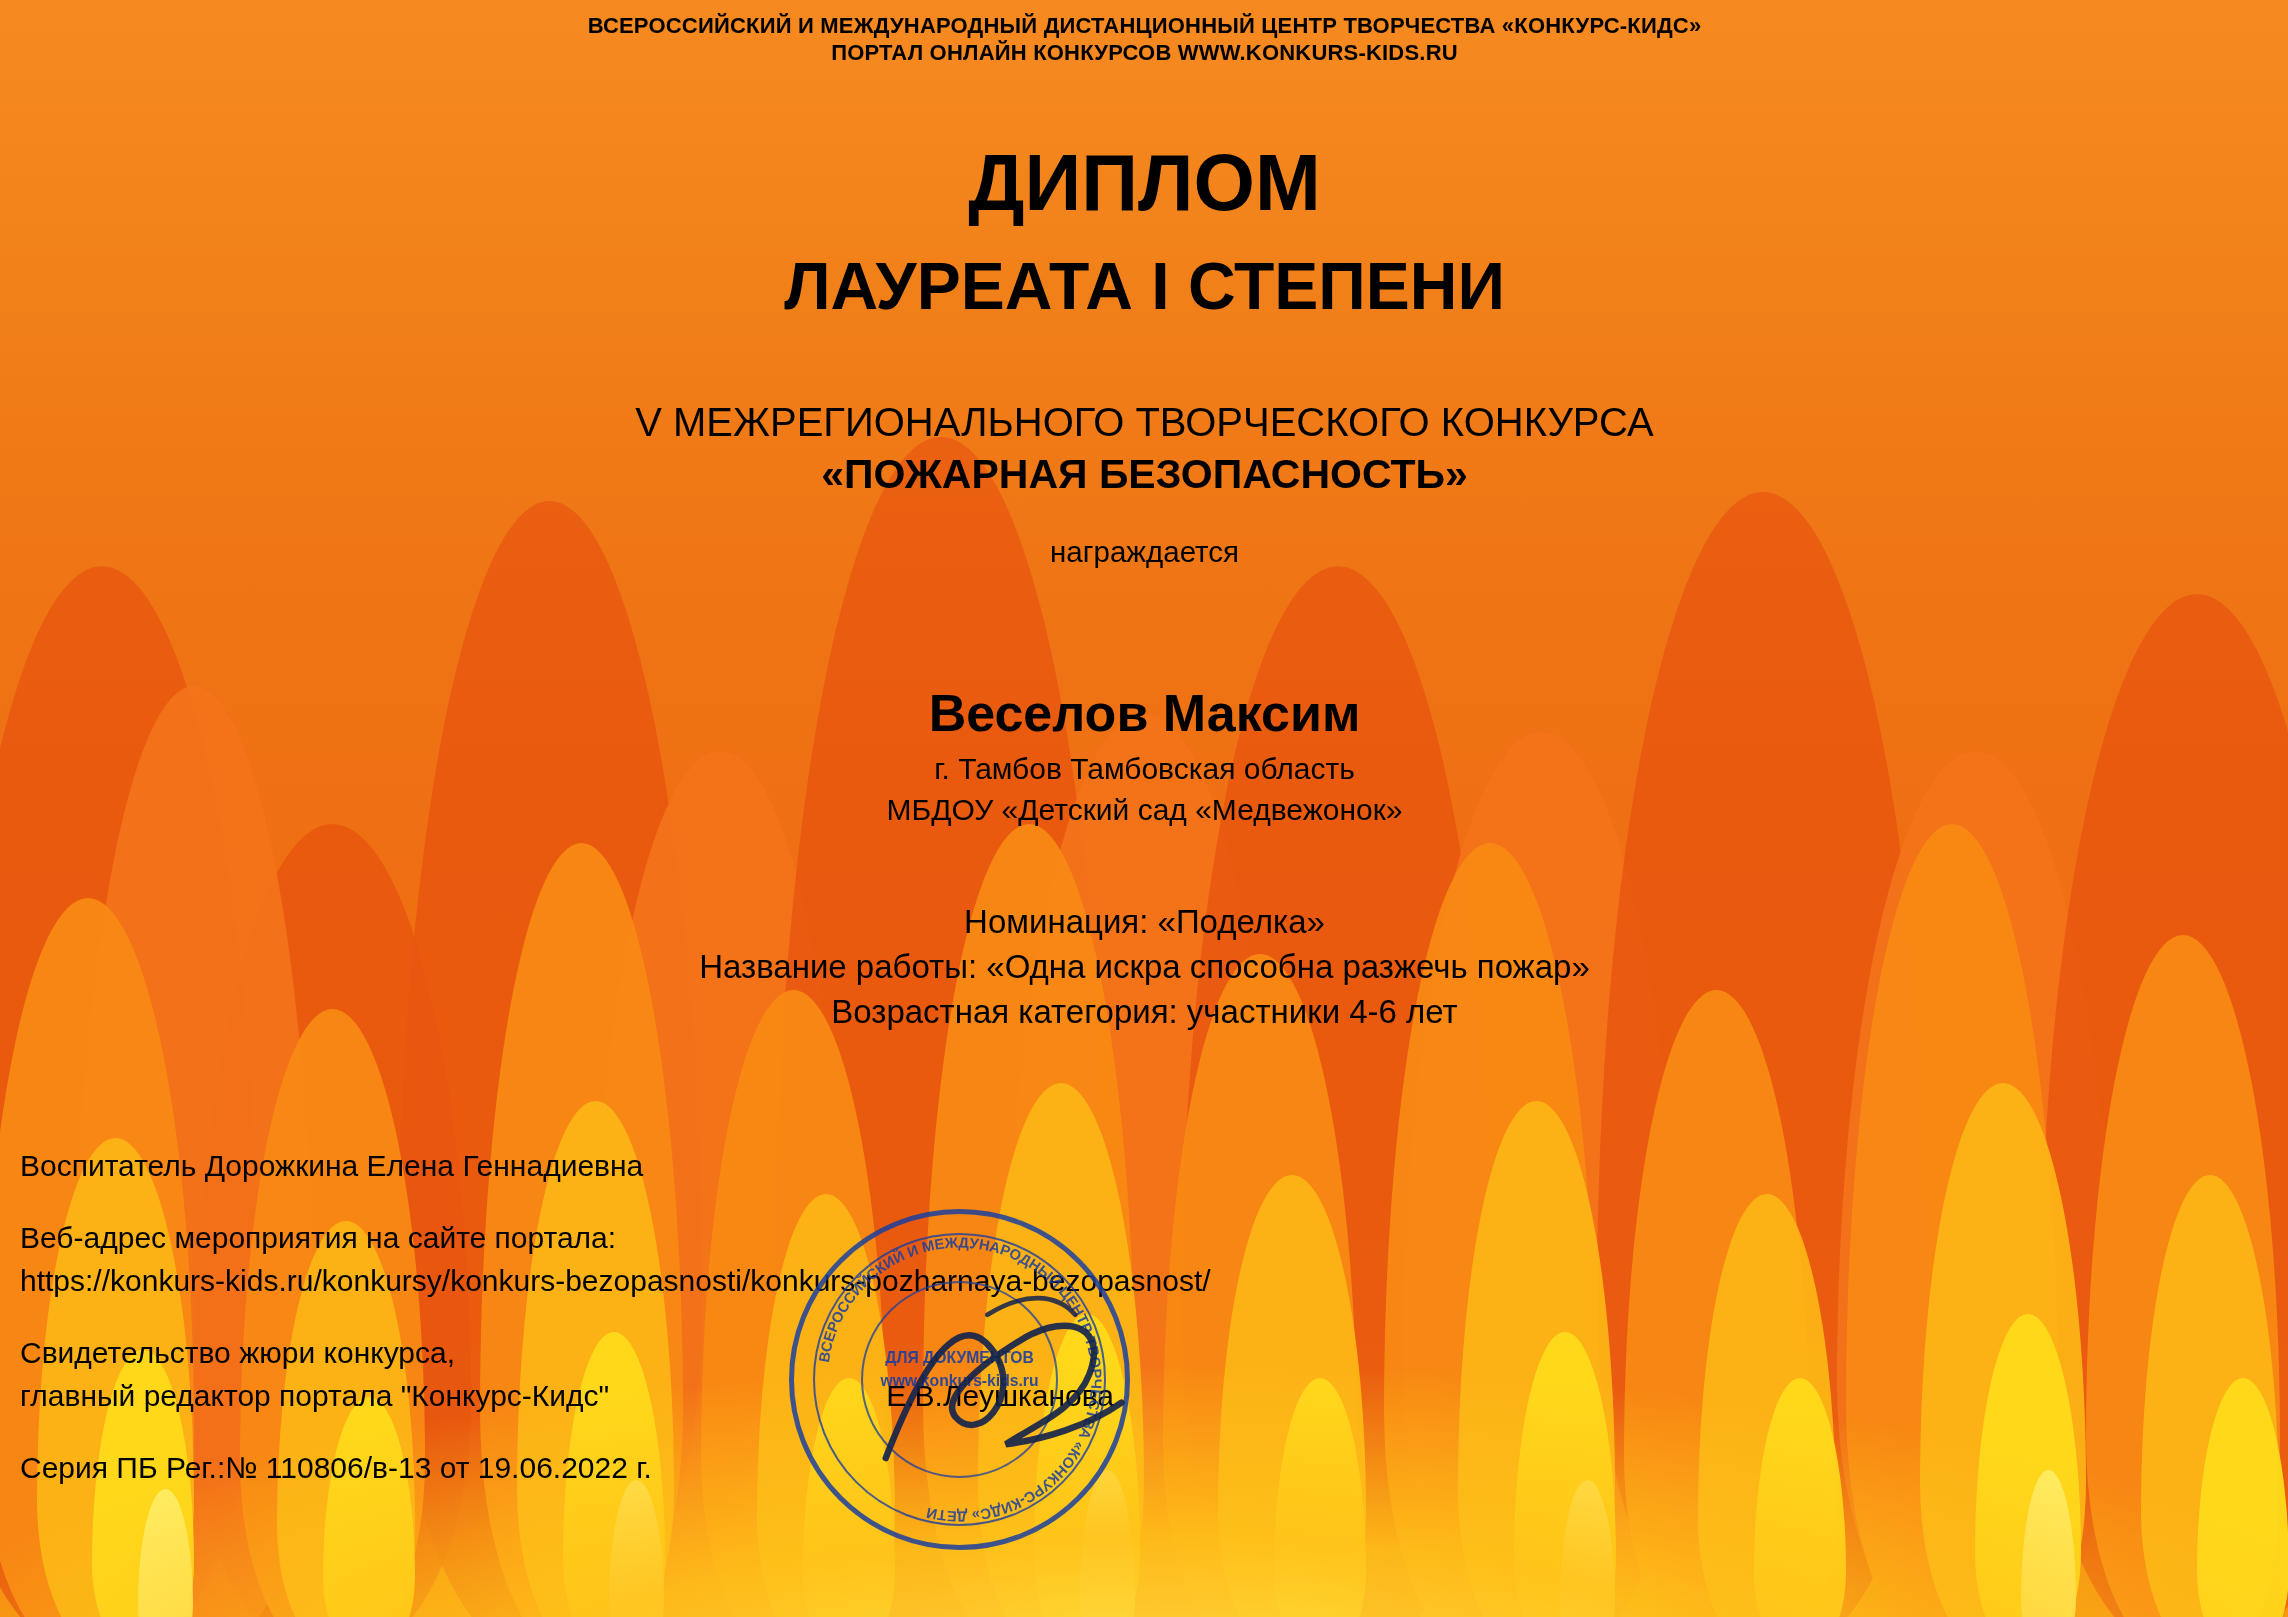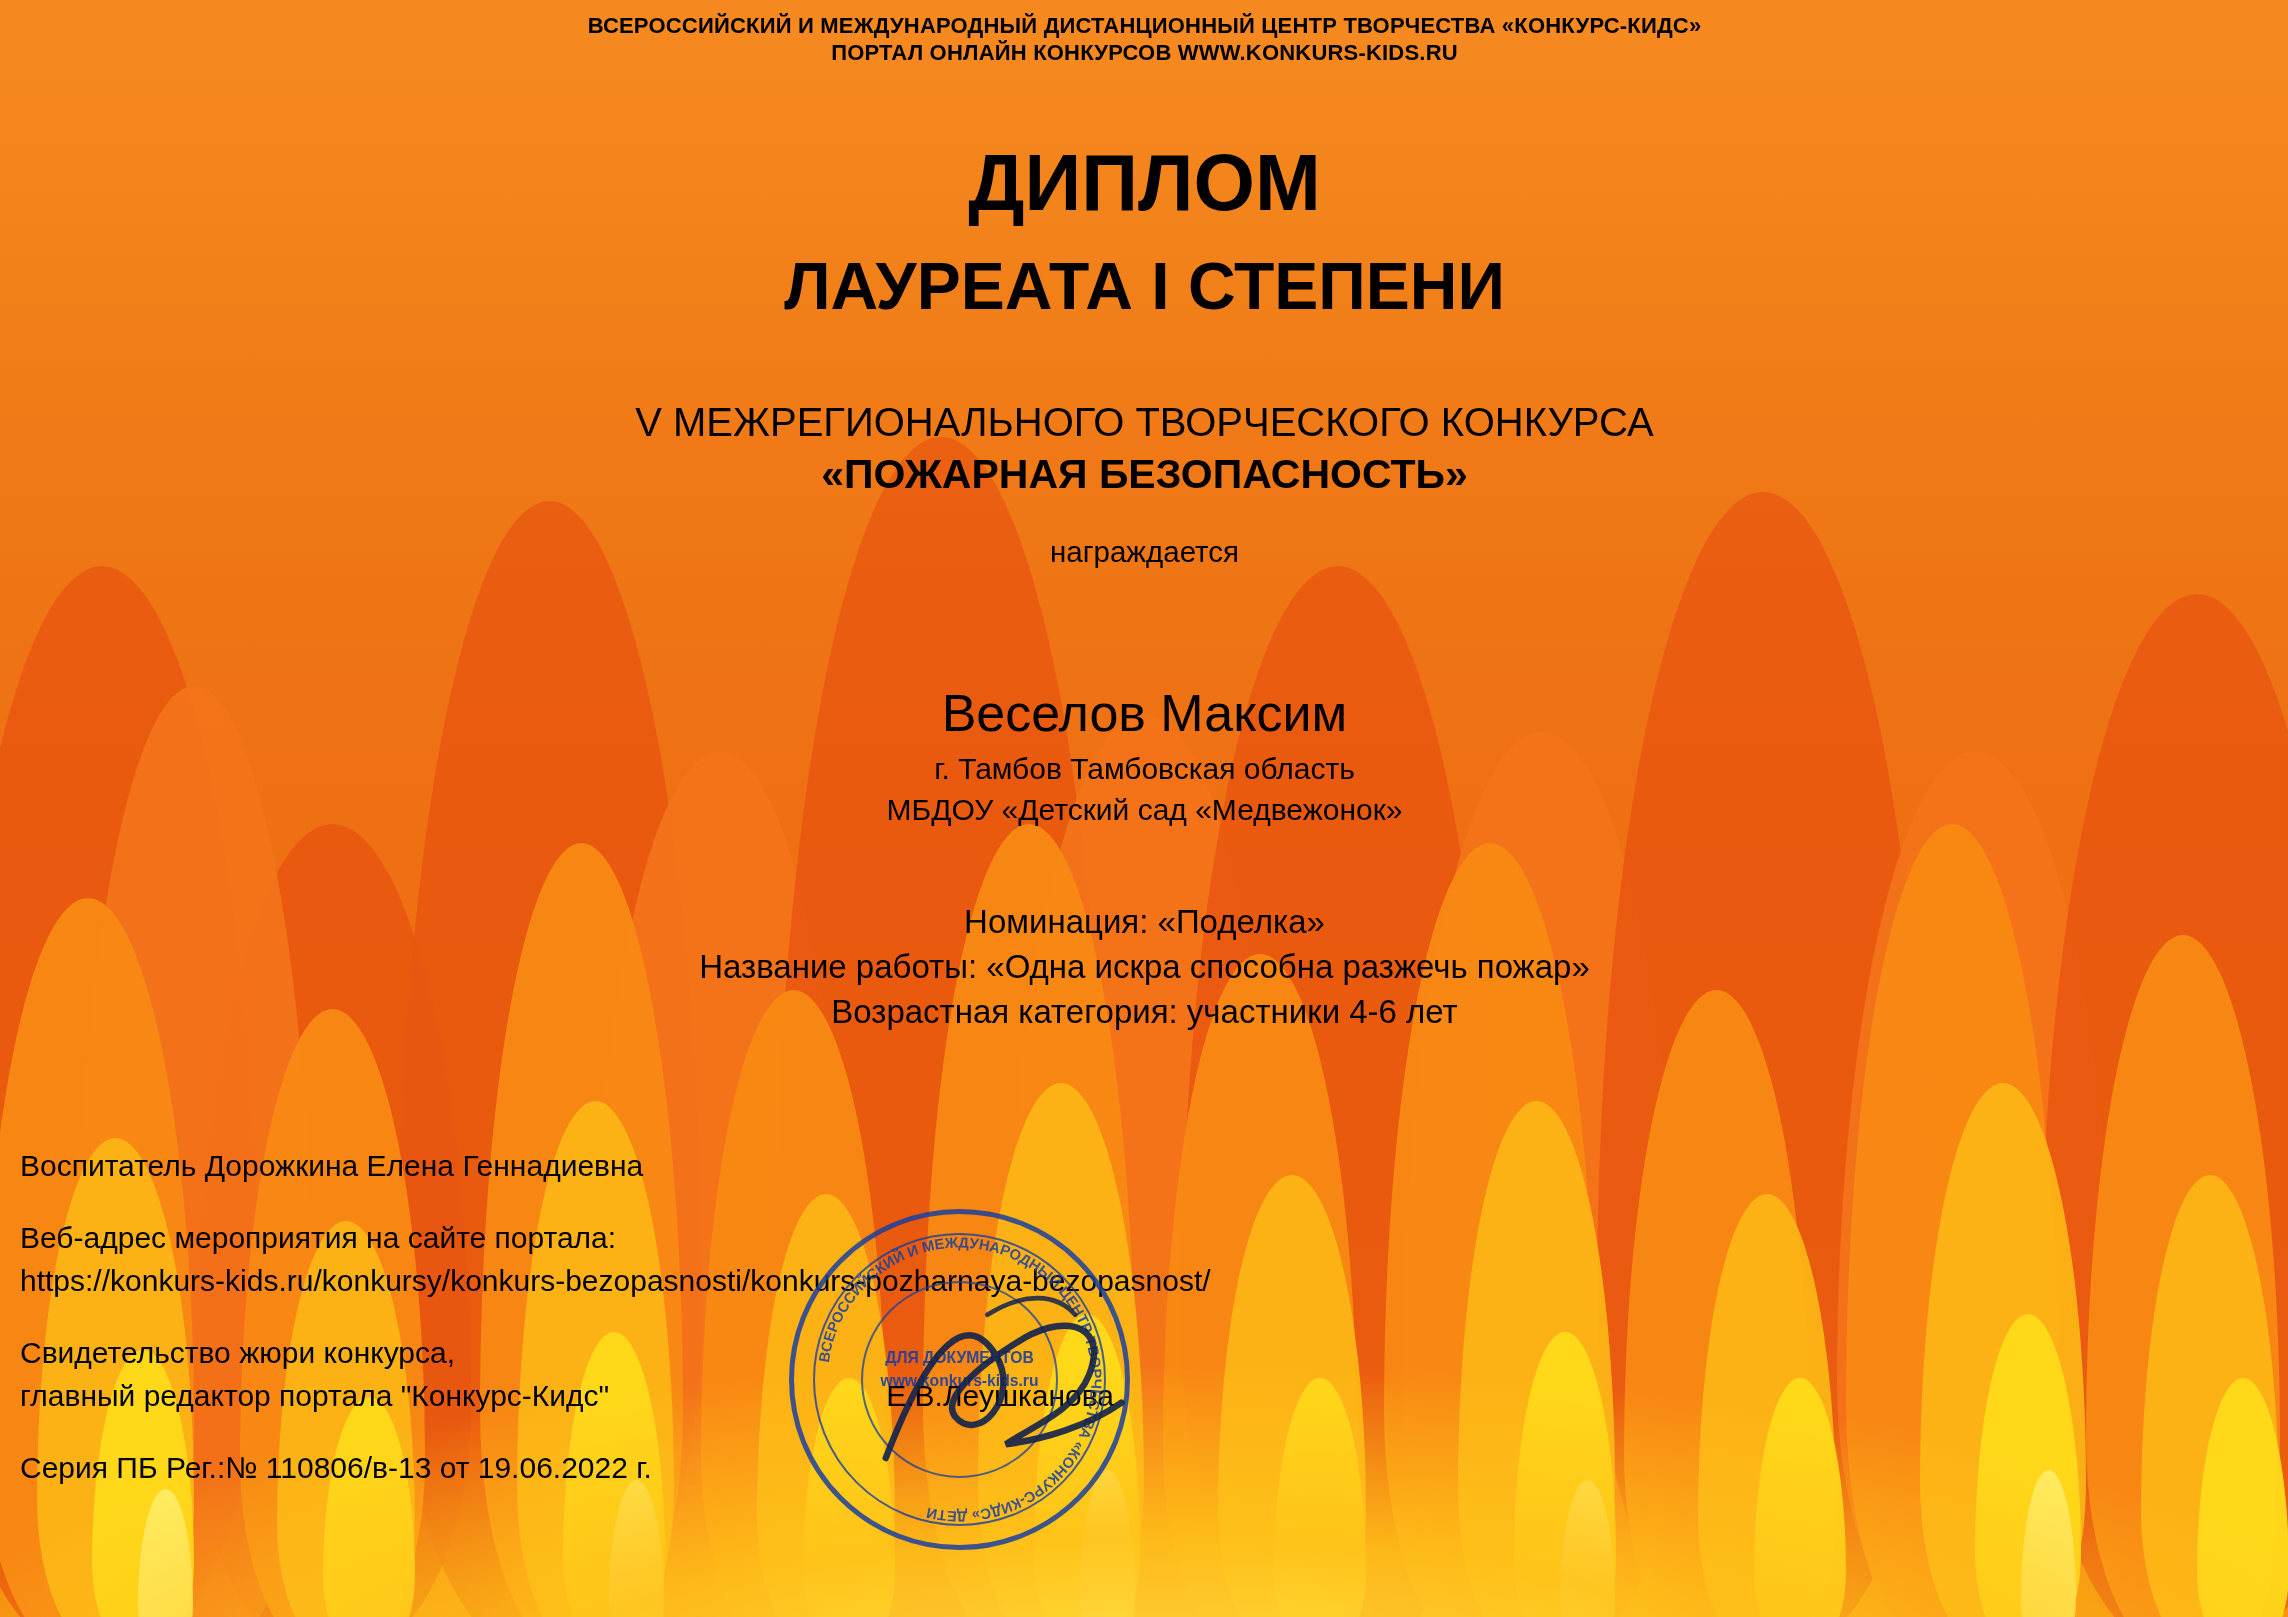--- a/index.html
+++ b/index.html
@@ -107,21 +107,21 @@
     top: 535px;
     left: 0; right: 0;
     text-align: center;
     font-size: 29.5px;
   }
   .laureate {
     position: absolute;
     top: 683px;
     left: 0; right: 0;
     text-align: center;
-    font-weight: normal;
+    font-weight: bold;
     font-size: 52px;
   }
   .org {
     position: absolute;
     top: 749px;
     left: 0; right: 0;
     text-align: center;
     font-size: 30px;
     line-height: 1.35;
   }

